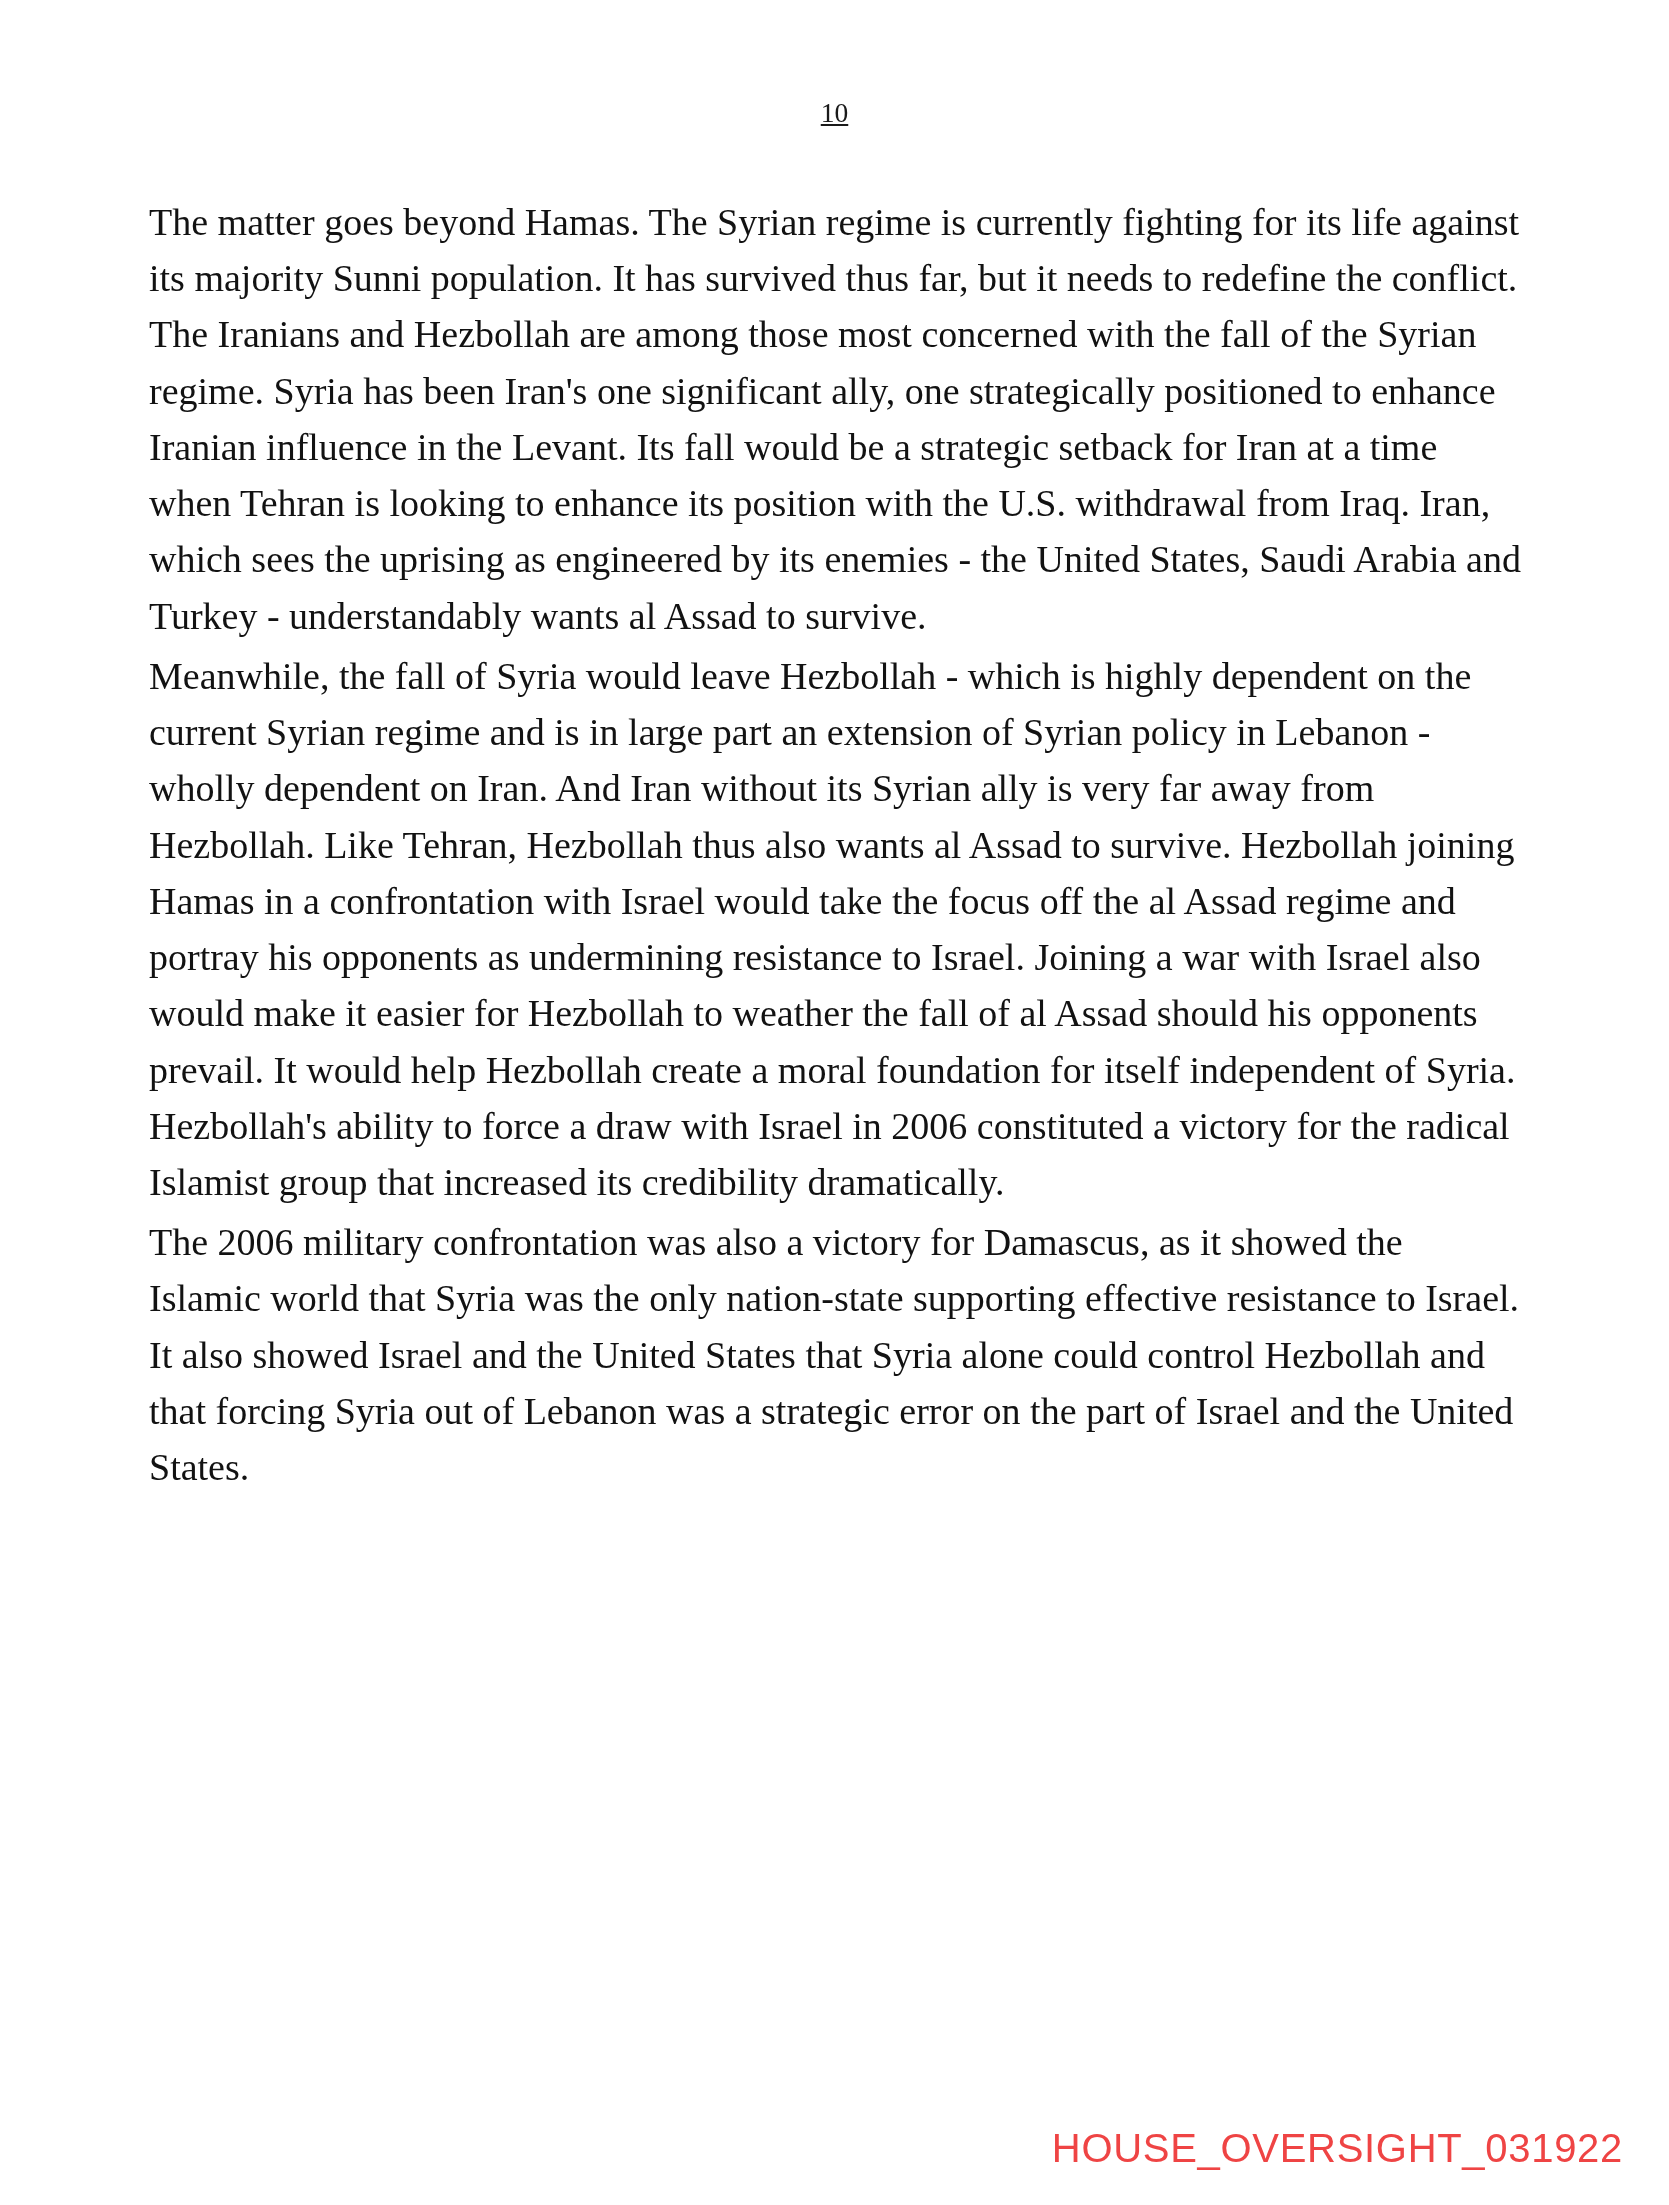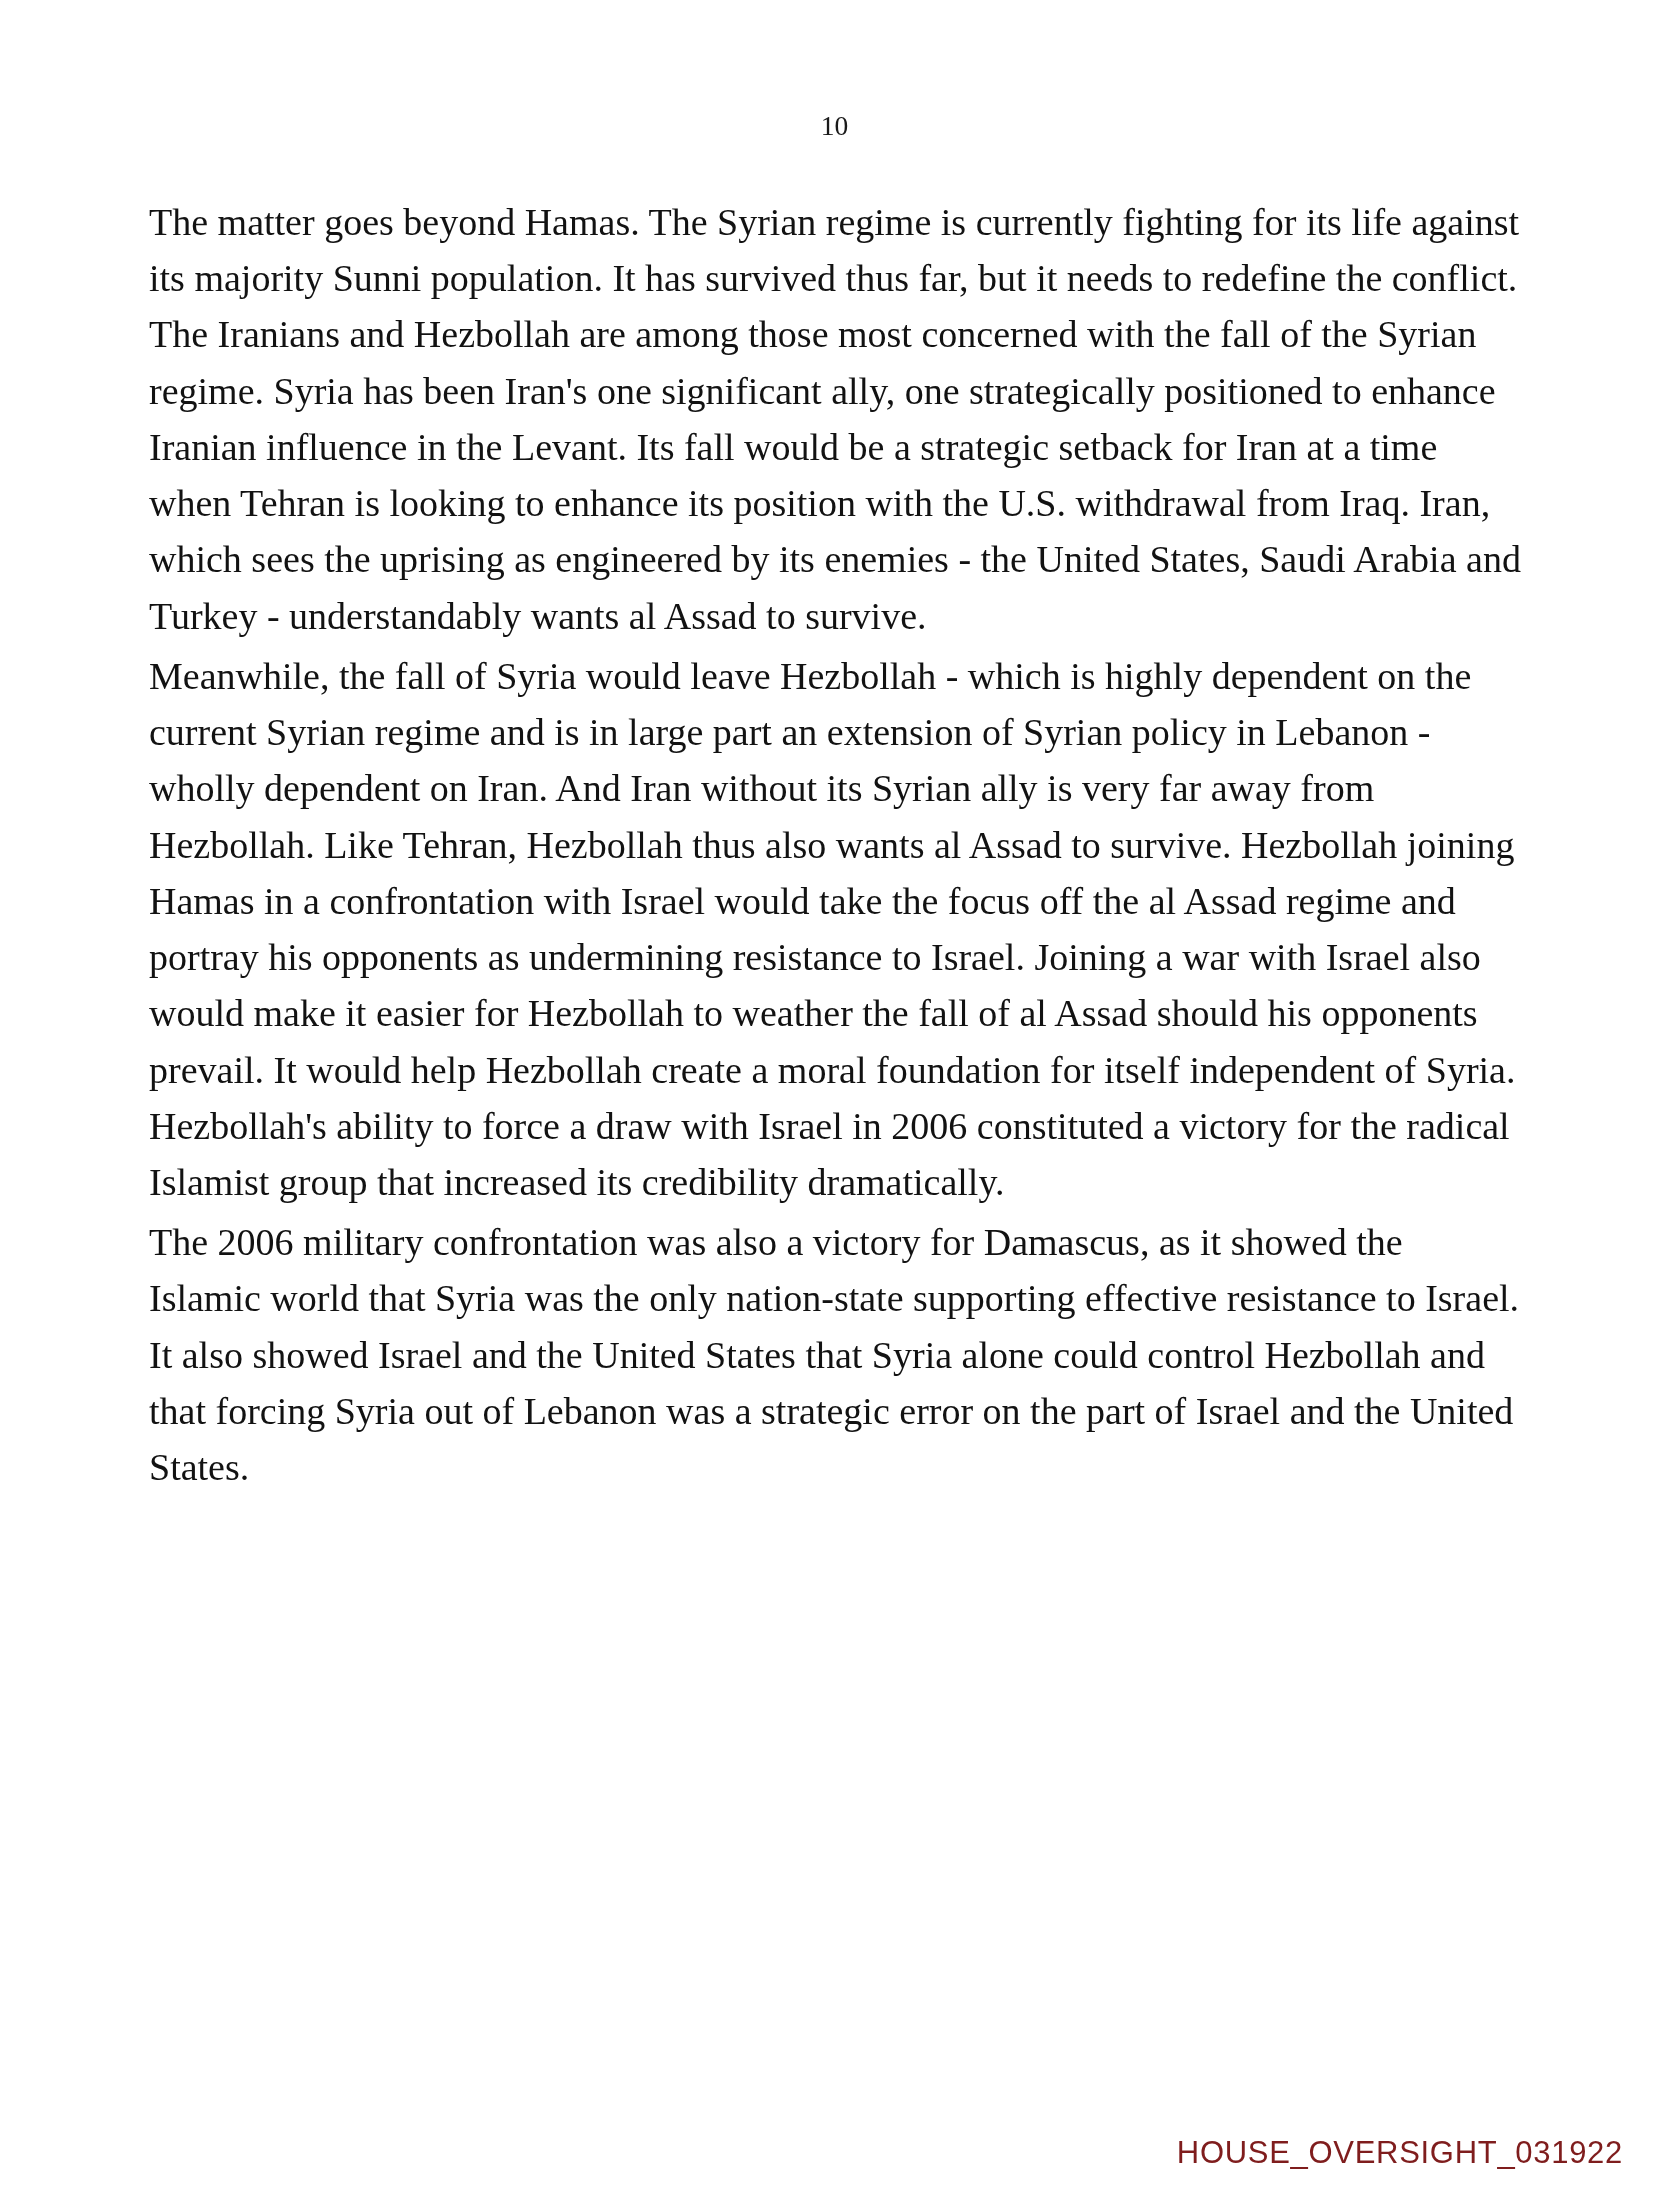--- a/index.html
+++ b/index.html
@@ -11,47 +11,48 @@
     position: relative;
     width: 1669px;
     height: 2205px;
     background: #ffffff;
     font-family: "Liberation Serif", serif;
     color: #111111;
     overflow: hidden;
   }
   .page-number {
     position: absolute;
-    top: 110px;
+    top: 97px;
     left: 0;
     width: 100%;
     text-align: center;
     font-size: 27.5px;
     color: #1a1a1a;
+    text-decoration: underline;
   }
   .body-text {
     position: absolute;
     top: 190px;
     left: 145px;
     width: 1381px;
     font-size: 38px;
     line-height: 1.48;
     color: #121212;
   }
   .body-text p {
     margin: 4px;
     padding: 0;
   }
   .doc-footer {
     position: absolute;
     right: 46px;
     bottom: 34px;
     font-family: "Liberation Sans", sans-serif;
-    font-size: 31px;
-    color: #7f1d1d;
+    font-size: 40px;
+    color: #ef4444;
     letter-spacing: 0.7px;
     margin-top: 24px;
   }
 </style>
 </head>
 <body>
 
 <div class="page">
 
   <div class="page-number">10</div>

